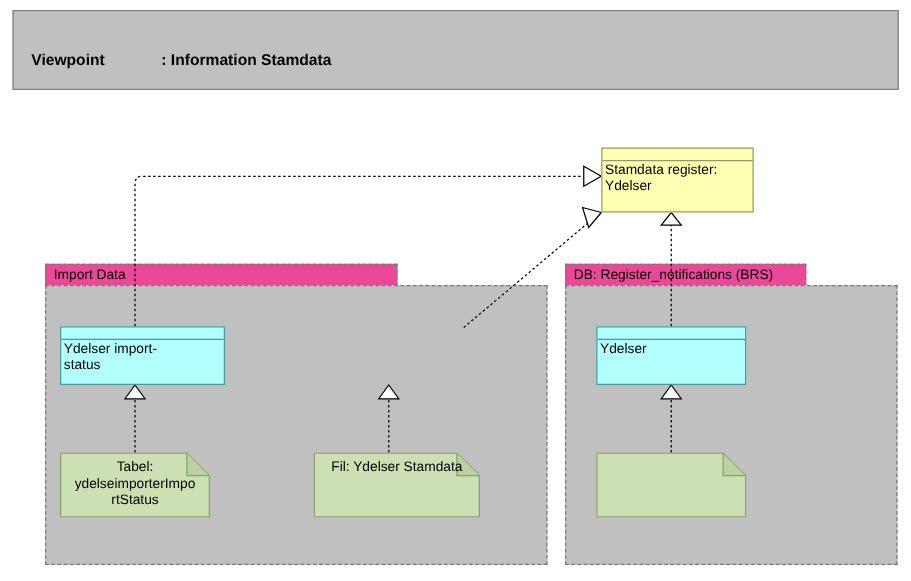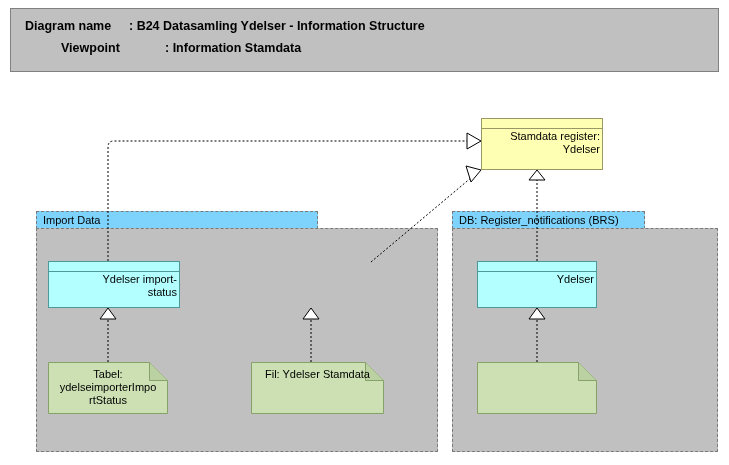--- a/index.html
+++ b/index.html
@@ -26,29 +26,29 @@
     font-size:12.5px;
     font-weight:bold;
     color:#000000;
     white-space:pre;
     letter-spacing:0px;
   }
   .title-line.l1{left:14px;top:10px;}
   .title-line.l2{left:14px;top:32px;}
   .tl-key{display:inline-block;}
   .tl-key.k1{width:104px;}
-  .tl-key.k2{width:104px;margin-left:36px;}
+  .tl-key.k2{width:104px;}
 
   
   .group{position:absolute;}
   .group .tab{
     position:absolute;
     left:0;top:0;
     height:18px;
-    background:#7dd3fc;
+    background:#ec4899;
     border:1px dashed #7a7a7a;
     border-bottom:none;
     box-sizing:border-box;
   }
   .group .tab-label{
     position:absolute;
     left:6px;top:2px;
     font-size:11px;
     color:#000000;
     white-space:nowrap;
@@ -70,21 +70,21 @@
   }
   .node .band{
     position:absolute;
     left:0;top:0;right:0;height:10px;
     border-bottom:1px solid #4d9999;
     box-sizing:border-box;
   }
   .node .label{
     position:absolute;
     left:2px;right:2px;top:11px;
-    text-align:right;
+    text-align:left;
     font-size:11px;
     line-height:13px;
     color:#000000;
   }
 
   
   .note{position:absolute;}
   .note svg{position:absolute;left:0;top:0;}
   .note .label{
     position:absolute;
@@ -109,21 +109,20 @@
     stroke-width:1;
     stroke-linejoin:miter;
   }
 </style>
 </head>
 <body>
 
 <div id="canvas">
 
   <div class="title-box">
-    <div class="title-line l1"><span class="tl-key k1">Diagram name</span><span>: </span><span>B24 Datasamling Ydelser - Information Structure</span></div>
     <div class="title-line l2"><span class="tl-key k2">Viewpoint</span><span>: </span><span>Information Stamdata</span></div>
   </div>
 
   <div class="group" style="left:36px;top:211px;width:402px;height:241px;">
     <div class="tab" style="width:282px;">
       <span class="tab-label">Import Data</span>
     </div>
     <div class="body" style="width:402px;height:224px;"></div>
   </div>
 

